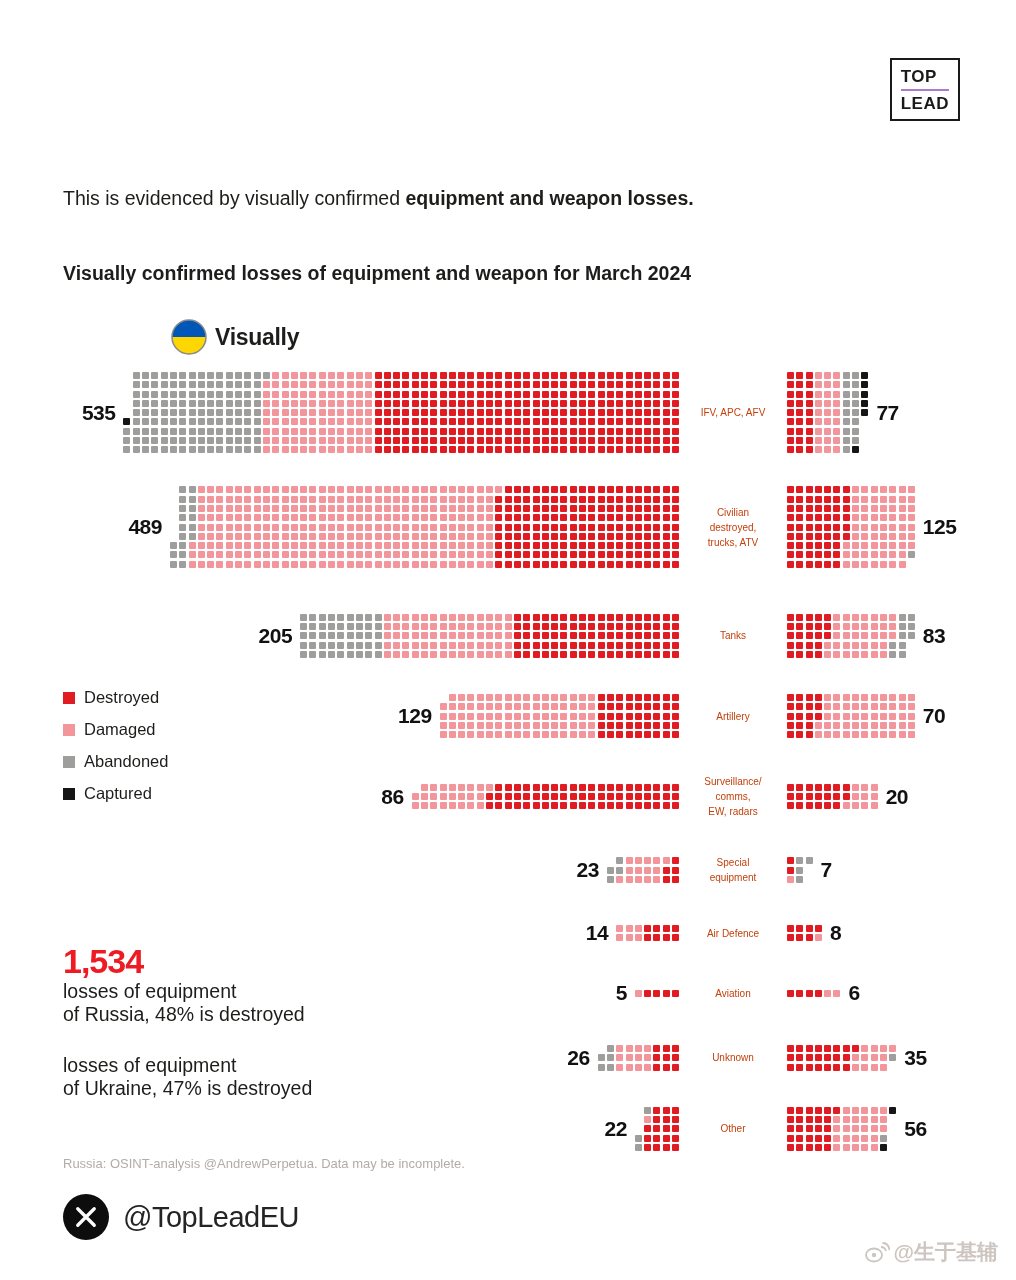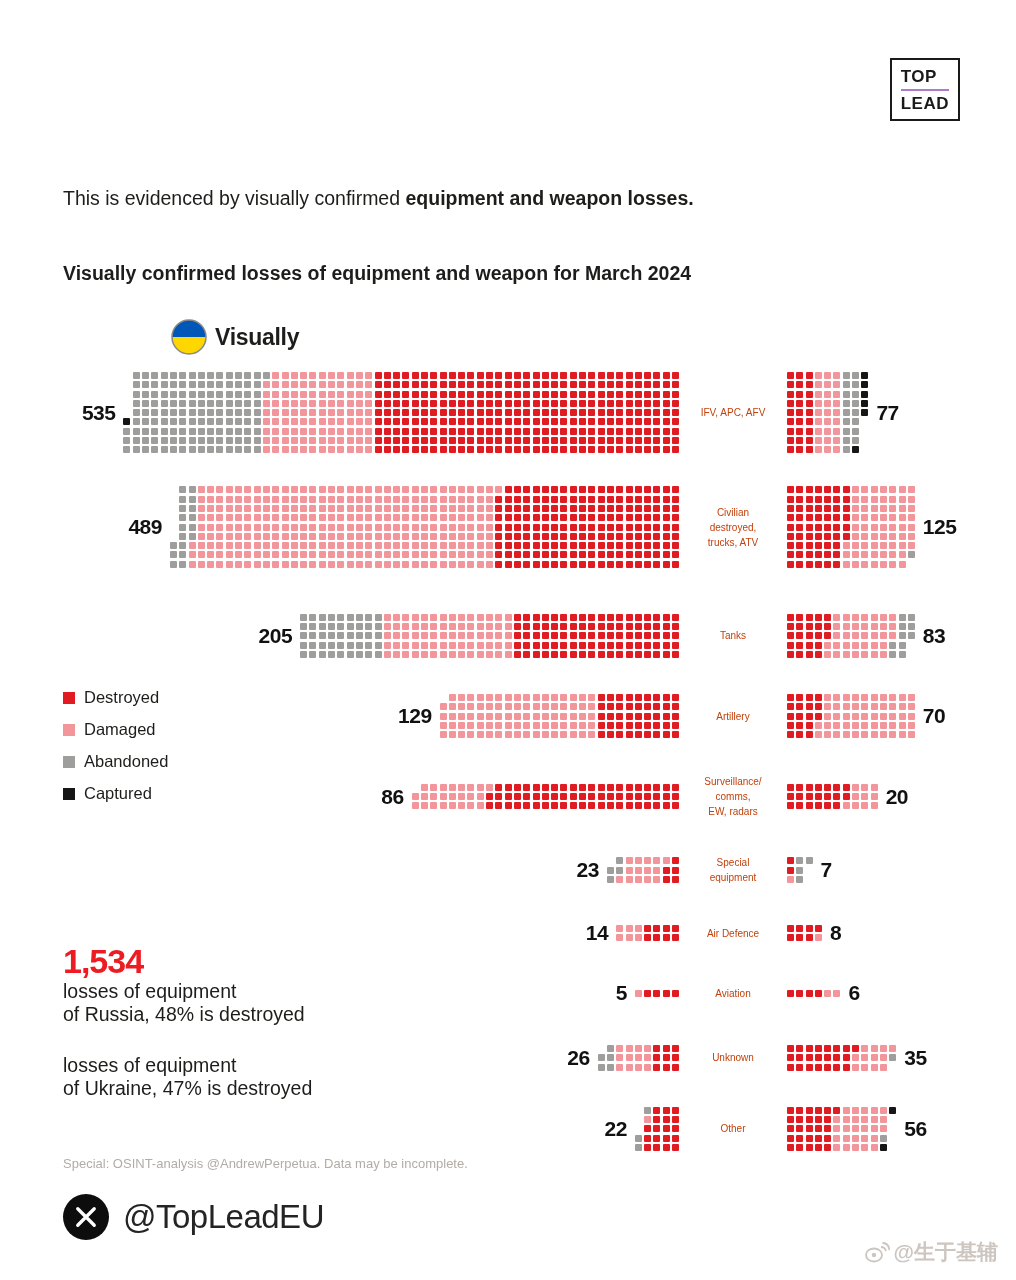--- a/index.html
+++ b/index.html
@@ -53,21 +53,21 @@
   .totals.ua { top:1054px; }
   .tot-value { font-size:34px; font-weight:bold; letter-spacing:-1px; line-height:38px; }
   .tot-value.red { color:#ed1c24; }
   .tot-value.black { color:#1d1d1b; }
   .tot-desc { font-size:19.5px; line-height:23px; color:#1d1d1b; white-space:pre-line; }
 
   .source { position:absolute; top:1156px; left:63px; font-size:13px; color:#b3aca6; }
 
   .footer { position:absolute; top:1194px; left:63px; display:flex; align-items:center; gap:14px; }
   .x-circle { width:46px; height:46px; border-radius:50%; background:#0d0d0d; display:flex; align-items:center; justify-content:center; }
-  .handle { font-size:33px; color:#242424; letter-spacing:-0.5px; }
+  .handle { font-size:29px; color:#242424; letter-spacing:-0.5px; }
 
   .watermark { position:absolute; right:18px; bottom:14px; display:flex; align-items:center; gap:4px; font-size:21px; color:#cdc5bf; font-weight:bold; }
 </style>
 </head>
 <body>
 
 <div class="page">
 
 
   <div class="logo-box">
@@ -2296,21 +2296,21 @@
   <div class="totals ru">
     <div class="tot-value red">1,534</div>
     <div class="tot-desc">losses of equipment
 of Russia, 48% is destroyed</div>
   </div>
   <div class="totals ua">
     <div class="tot-desc">losses of equipment
 of Ukraine, 47% is  destroyed</div>
   </div>
 
-  <div class="source">Special: OSINT-analysis @AndrewPerpetua. Data may be incomplete.</div>
+  <div class="source">Russia: OSINT-analysis @AndrewPerpetua. Data may be incomplete.</div>
 
   <div class="footer">
     <div class="x-circle">
       <svg width="22" height="22" viewBox="0 0 24 24">
           <path d="M3 3 L21 21 M21 3 L3 21" stroke="#ffffff" stroke-width="3.6" stroke-linecap="round"></path>
         </svg>
     </div>
     <span class="handle">@TopLeadEU</span>
   </div>
 

